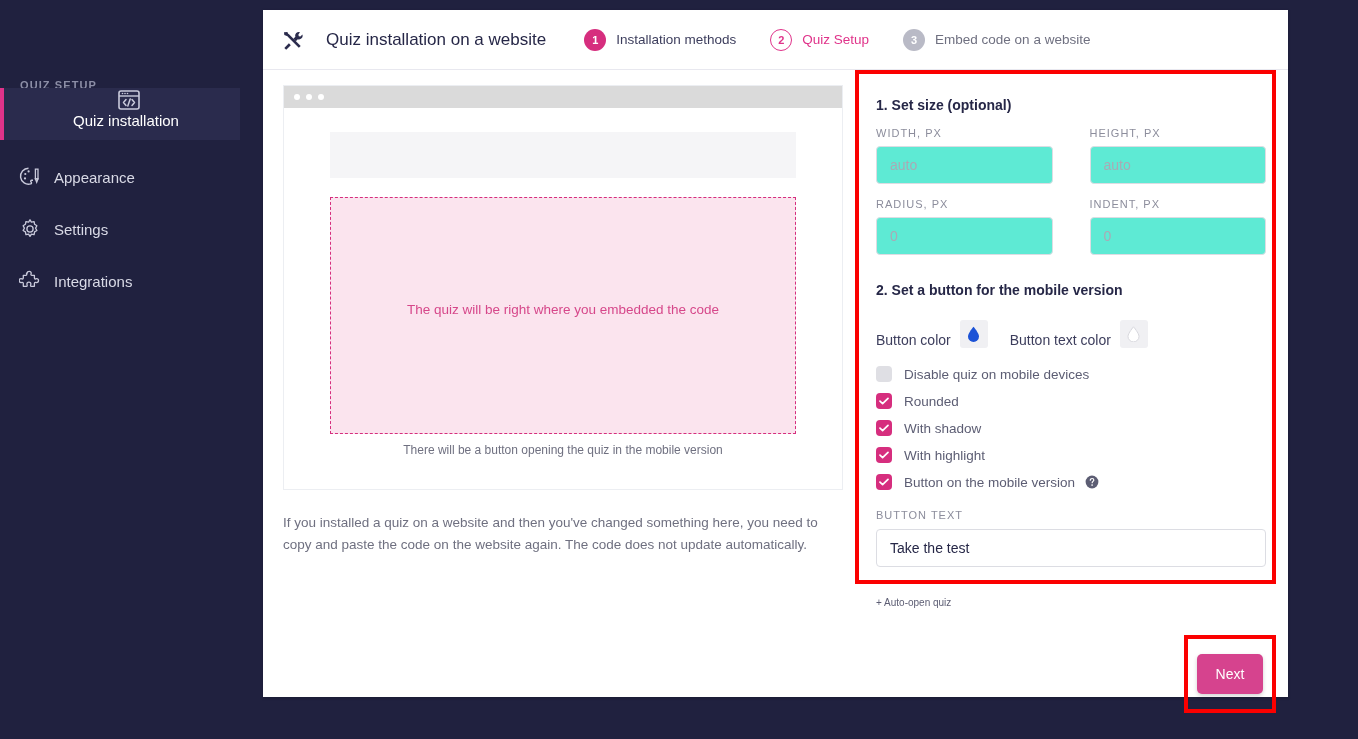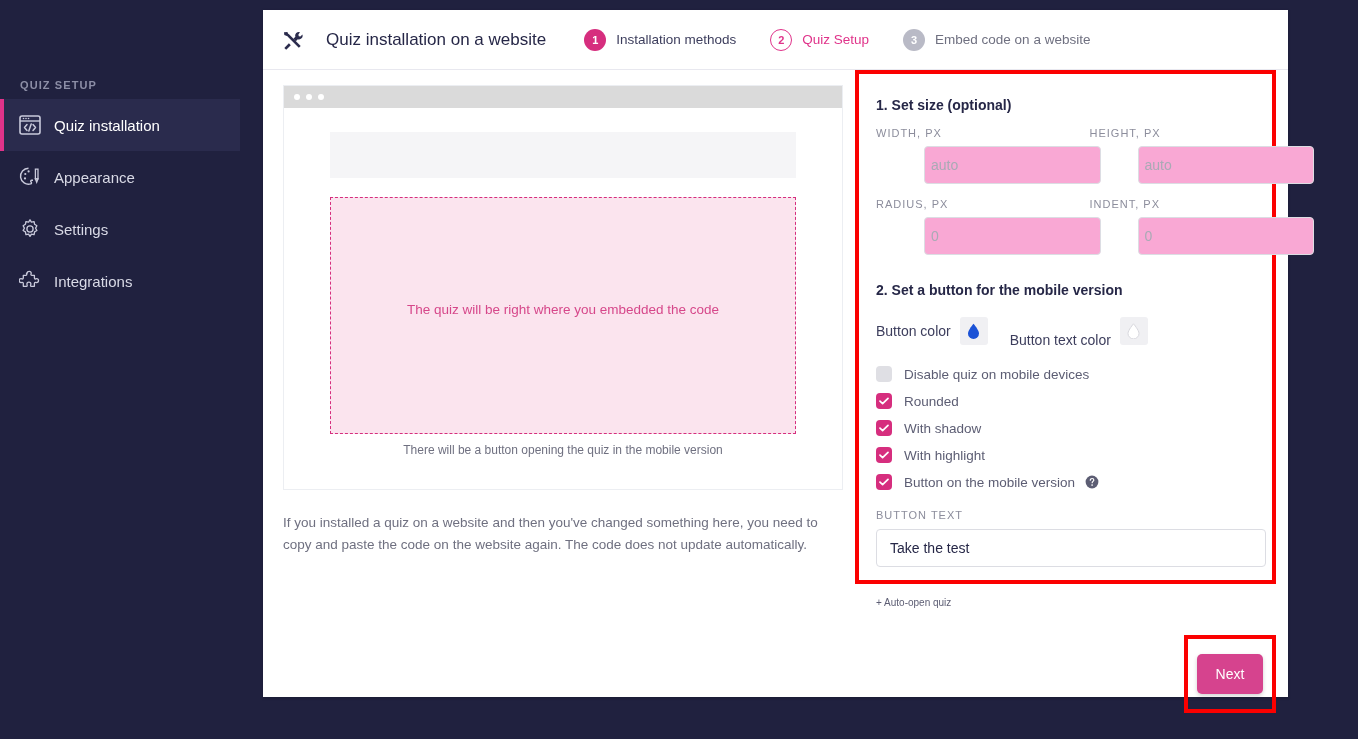--- a/index.html
+++ b/index.html
@@ -108,27 +108,27 @@
   .sec-title { font-size: 14px; font-weight: bold; color: #262747; }
   .field-row { display: flex; margin-top: 14px; }
   .field { width: 183px; }
   .field + .field { margin-left: 37px; }
   .field-label {
     font-size: 11px; letter-spacing: 1px; color: #8c8d9c;
     text-transform: uppercase; margin-bottom: 7px;
   }
   .field-input {
     width: 100%; height: 38px; border: 1px solid #dcdde3;
-    border-radius: 4px; padding: 0 6px;
+    border-radius: 4px; padding: 0 13px;
     font-size: 14px; font-family: "Liberation Sans", sans-serif;
-    color: #262747; background: #f9a8d4; outline: none; margin-left: 48px;
+    color: #262747; background: #5eead4; outline: none;
   }
   .field-input::placeholder { color: #a9aab5; }
   .sec2-title { margin-top: 27px; }
-  .color-row { display: flex; align-items: center; margin-top: 15px; }
+  .color-row { display: flex; align-items: flex-end; margin-top: 15px; }
   .color-lbl { font-size: 14px; color: #3c3d5c; }
   .swatch {
     width: 28px; height: 28px; background: #f0f0f3; border-radius: 3px;
     margin-left: 9px; display: flex; align-items: center; justify-content: center;
   }
   .color-gap { margin-left: 22px; margin-top: 19px; }
   .check-list { margin-top: 18px; }
   .check-row { display: flex; align-items: center; margin-bottom: 11px; }
   .cbox {
     width: 16px; height: 16px; border-radius: 4px; flex: none;
@@ -163,21 +163,21 @@
     font-family: "Liberation Sans", sans-serif; cursor: pointer;
     box-shadow: 0 2px 4px rgba(0,0,0,.18);
   }
 </style>
 </head>
 <body>
 
 <div id="sidebar">
   <div class="sidebar-caption">QUIZ SETUP</div>
 
-  <div class="sidebar-item active" style="top:99px;">
+  <div class="sidebar-item active" style="top:88px;flex-direction:column;">
     <div class="bar"></div>
     <span class="sidebar-ico">
       <svg width="22" height="20" viewBox="0 0 22 20">
         <rect x="1" y="1" width="20" height="18" rx="2" fill="none" stroke="#c9cadb" stroke-width="1.6"></rect>
         <line x1="1" y1="6" x2="21" y2="6" stroke="#c9cadb" stroke-width="1.4"></line>
         <circle cx="4.5" cy="3.5" r=".8" fill="#c9cadb"></circle>
           <circle cx="7" cy="3.5" r=".8" fill="#c9cadb"></circle>
           <circle cx="9.5" cy="3.5" r=".8" fill="#c9cadb"></circle>
         <path d="M8 9.5 L5.5 12.5 L8 15.5 M14 9.5 L16.5 12.5 L14 15.5 M12.2 9 L9.8 16" fill="none" stroke="#c9cadb" stroke-width="1.5" stroke-linecap="round" stroke-linejoin="round"></path>
       </svg>

